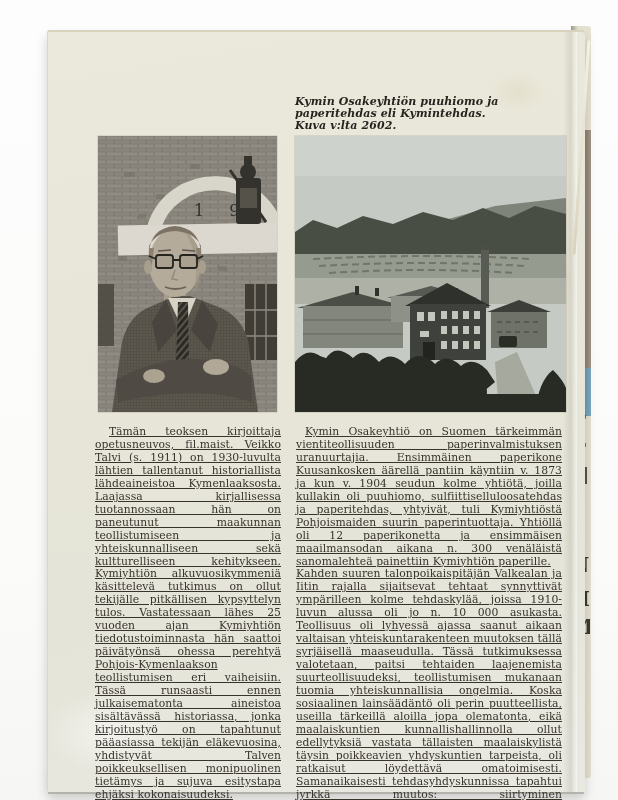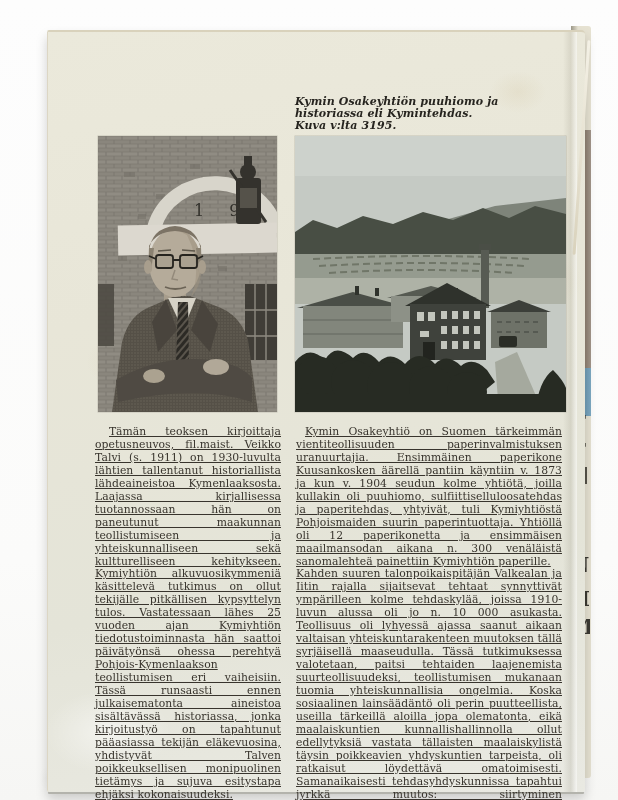--- a/index.html
+++ b/index.html
@@ -96,22 +96,22 @@
     <div class="sliver-shade"></div>
   </div>
 
   <div class="book">
     <div class="jacket-stains"></div>
     <div class="jacket-fold"></div>
     <div class="jacket-tear"></div>
 
     <div class="caption">
       <div>Kymin Osakeyhtiön puuhiomo ja</div>
-      <div>historiassa eli Kymintehdas.</div>
-      <div>Kuva v:lta 3195.</div>
+      <div>paperitehdas eli Kymintehdas.</div>
+      <div>Kuva v:lta 2602.</div>
     </div>
 
     <figure class="photo photo-author" style="margin:0">
       <svg viewBox="0 0 179 276" preserveAspectRatio="none">
         <defs>
           <pattern id="brick" width="16" height="8" patternUnits="userSpaceOnUse">
             <rect width="16" height="4" fill="#908c83"></rect>
             <rect y="4" width="16" height="4" fill="#8a867d"></rect>
             <path d="M0 0h16M0 4h16M0 8h16" stroke="#7b776f" stroke-width="0.7"></path>
             <rect x="7.5" width="1" height="4" fill="#7b776f"></rect>

